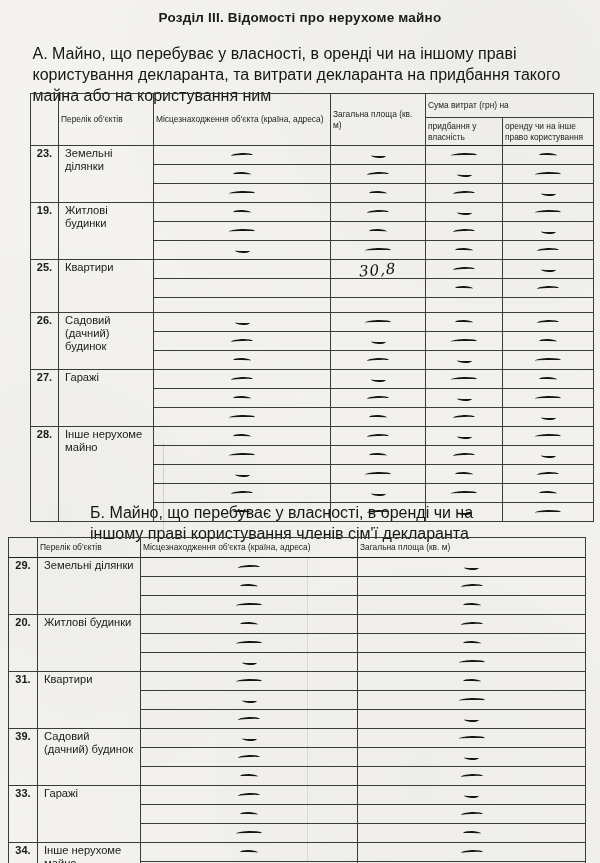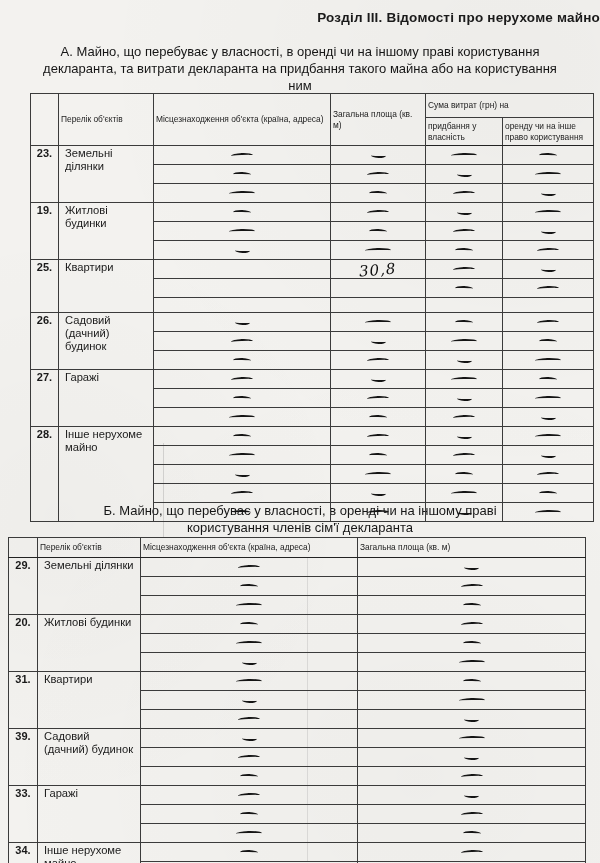--- a/index.html
+++ b/index.html
@@ -10,25 +10,25 @@
     background-image:
       radial-gradient(circle at 85% 8%, rgba(0,0,0,0.025), transparent 45%),
       radial-gradient(circle at 10% 60%, rgba(0,0,0,0.02), transparent 40%),
       radial-gradient(circle at 70% 90%, rgba(0,0,0,0.02), transparent 50%);
     font-family:"Liberation Sans", sans-serif;
     color:var(--ink, #1a1a1a);
     overflow:hidden;
   }
   .doc-title {
     position:absolute; top:10px; left:0; right:0;
-    text-align:right; font-size:13.5px; font-weight:bold; letter-spacing:0.2px;
+    text-align:center; font-size:13.5px; font-weight:bold; letter-spacing:0.2px;
   }
   .section-heading {
     position:absolute; left:50%; transform:translateX(-50%);
-    text-align:center; font-size:13px; line-height:1.3; color:#161616;
+    text-align:left; font-size:16px; line-height:1.3; color:#161616;
   }
   .heading-a { top:44px; width:535px; }
   .heading-b { top:503px; width:420px; }
 
   table { border-collapse:collapse; table-layout:fixed; position:absolute; background:transparent; z-index:2; }
   .table-a { left:30px; top:93px; width:563px; }
   .table-b { left:8px;  top:537px; width:577px; }
   table, th, td { border:1px solid #3b3b3b; }
   table { border-width:1.6px; border-color:#262626; }
   th {

